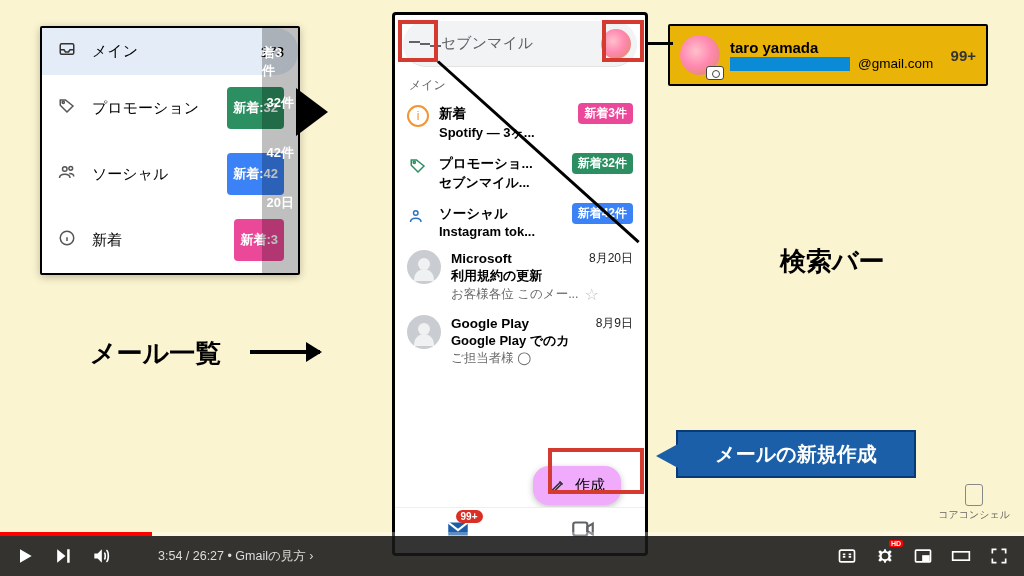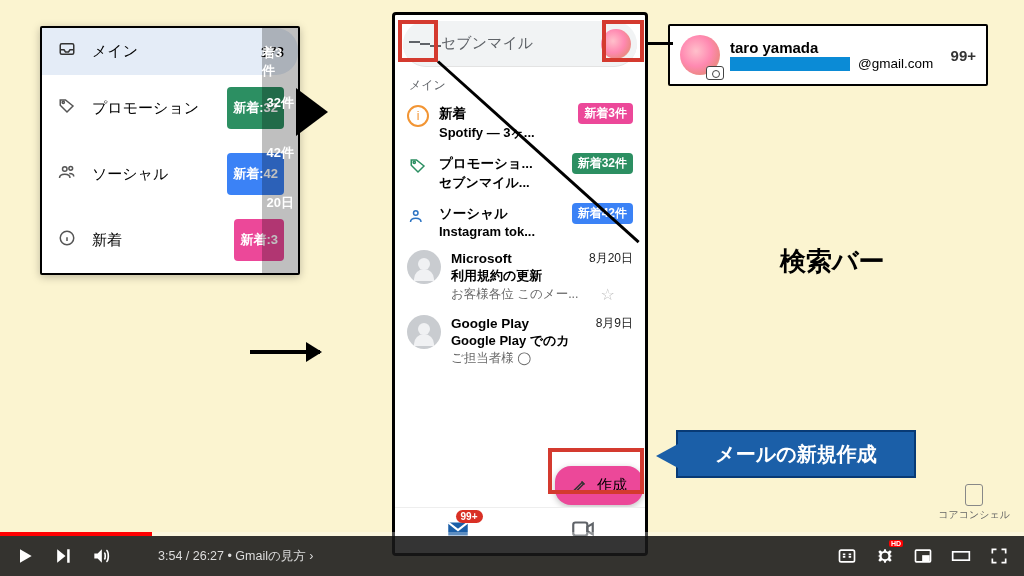--- a/index.html
+++ b/index.html
@@ -15,29 +15,29 @@
   .search-ph { flex:1; color:#5f6368; font-size:15px; }
   .avatar-sm { width:30px; height:30px; border-radius:50%; background: radial-gradient(circle at 40% 40%, #ffc0cb 0%, #ff89b1 45%, #e88 70%, #cfa 100%); }
   .section-label { font-size:12px; color:#5f6368; padding:4px 14px 2px; }
   .mail-item { display:flex; padding:6px 12px 4px 12px; gap:10px; align-items:flex-start; border-top:1px solid #fff; }
   .mi-icon { width:22px; height:22px; border-radius:50%; display:flex; align-items:center; justify-content:center; font-size:12px; margin-top:2px;}
   .mi-body { flex:1; min-width:0; }
   .mi-row1 { display:flex; justify-content:space-between; align-items:center; }
   .mi-sender { font-size:13.5px; font-weight:700; white-space:nowrap; overflow:hidden; text-overflow:ellipsis; }
   .mi-date { font-size:12px; color:#222; white-space:nowrap; }
   .mi-sub { font-size:13px; font-weight:700; white-space:nowrap; overflow:hidden; text-overflow:ellipsis; }
-  .mi-snip { font-size:12.5px; color:#6a6a6a; white-space:nowrap; overflow:hidden; text-overflow:ellipsis; display:flex; align-items:center; gap:22px;}
+  .mi-snip { font-size:12.5px; color:#6a6a6a; white-space:nowrap; overflow:hidden; text-overflow:ellipsis; display:flex; align-items:center; gap:6px;}
   .badge { display:inline-block; font-size:12px; font-weight:700; padding:2px 6px; border-radius:4px; color:#fff; white-space:nowrap;}
   .b-orange{background:#ec4899;} .b-green{background:#2c8f62;} .b-blue{background:#3b82f6;}
   .avatar-gray{ width:34px; height:34px; border-radius:50%; background:#c9ccd0; position:relative;}
   .avatar-gray::after{content:""; position:absolute; left:11px; top:8px; width:12px; height:12px; border-radius:50%; background:#f0f1f3;}
   .avatar-gray::before{content:""; position:absolute; left:7px; top:19px; width:20px; height:12px; border-radius:10px 10px 0 0; background:#f0f1f3;}
   .star { color:#bdbdbd; font-size:16px; }
 
-  .compose { position:absolute; right:2px; bottom:48px; display:flex; align-items:center; gap:8px; background:#ec4899; border-radius:16px; padding:10px 16px; box-shadow:0 2px 6px rgba(0,0,0,.25); font-size:15px; font-weight:500;text-align:right; }
+  .compose { position:absolute; right:24px; bottom:48px; display:flex; align-items:center; gap:8px; background:#f0abfc; border-radius:16px; padding:10px 16px; box-shadow:0 2px 6px rgba(0,0,0,.25); font-size:15px; font-weight:500;text-align:right; }
   .compose svg{width:18px;height:18px;}
 
   .bottomnav { position:absolute; left:0; right:0; bottom:0; height:46px; display:flex; align-items:center; justify-content:space-around; border-top:1px solid #eee; background:#fff;}
   .nav-mail { position:relative; }
   .nav-mail svg{width:26px;height:26px;}
   .nav-badge{ position:absolute; top:-6px; right:-12px; background:#d93025; color:#fff; font-size:10px; font-weight:700; padding:1px 5px; border-radius:10px;}
   .nav-meet svg{width:26px;height:26px;}
 
   
   .redbox { position:absolute; border:4px solid #d43a2f; pointer-events:none; }
@@ -49,21 +49,21 @@
   .drawer-icon{ width:22px; text-align:center; color:#333; font-size:18px;}
   .drawer-label{ flex:1; }
   .drawer-count{ font-size:14px; font-weight:600; }
   .drawer-badge{ font-size:13px; font-weight:700; padding:12px 6px; border-radius:4px; color:#fff;}
   .drawer-pointer{ position:absolute; right:-30px; top:60px; width:0;height:0; border-top:24px solid transparent; border-bottom:24px solid transparent; border-left:32px solid #000;}
   
   .drawer-shade{position:absolute; right:0; top:0; bottom:0; width:36px; background:rgba(0,0,0,.25);}
   .shade-txt{position:absolute; right:4px; font-size:13px; font-weight:700; color:#fff;}
 
   
-  .acct { position:absolute; left:668px; top:24px; width:320px; height:62px; background:#ffffff; border:2px solid #000; border-radius:2px; display:flex; align-items:center; padding:6px 10px; gap:10px;}
+  .acct { position:absolute; left:668px; top:24px; width:320px; height:62px; background:#eab308; border:2px solid #000; border-radius:2px; display:flex; align-items:center; padding:6px 10px; gap:10px;}
   .acct .avatar-sm{width:40px;height:40px;}
   .acct-cam{ position:absolute; left:36px; top:40px; width:18px; height:14px; background:#fff; border:1.5px solid #444; border-radius:3px;}
   .acct-cam::after{content:""; position:absolute; left:5px; top:3px; width:6px; height:6px; border:1.5px solid #444; border-radius:50%;}
   .acct-body{flex:1;}
   .acct-name{font-size:15px; font-weight:700;}
   .acct-mail{display:flex; align-items:center; gap:8px; font-size:13.5px;}
   .acct-bar{display:inline-block; width:120px; height:14px; background:#0b8bd6;}
   .acct-num{font-size:15px; font-weight:600; color:#333; margin-left:auto;}
 
   
@@ -262,20 +262,21 @@
           <span>@gmail.com</span>
         </div>
     </div>
     <span class="acct-num">99+</span>
   </div>
 
   <div class="line" style="left:438px; top:60px; width:270px; transform:rotate(42deg);"></div>
   <div class="line" style="left:645px; top:42px; width:28px;"></div>
 
   <div class="biglabel" style="left:780px; top:218px;margin-top:26px;">検索バー</div>
+  <div class="biglabel" style="left:90px; top:336px;">メール一覧</div>
   <div class="arrow-r" style="left:250px; top:350px;"></div>
 
   <div class="bluecall">
       <span>メールの新規作成</span>
     </div>
 
   <div class="brand">
     <div class="brand-ico"></div>
     <span>コアコンシェル</span>
   </div>

